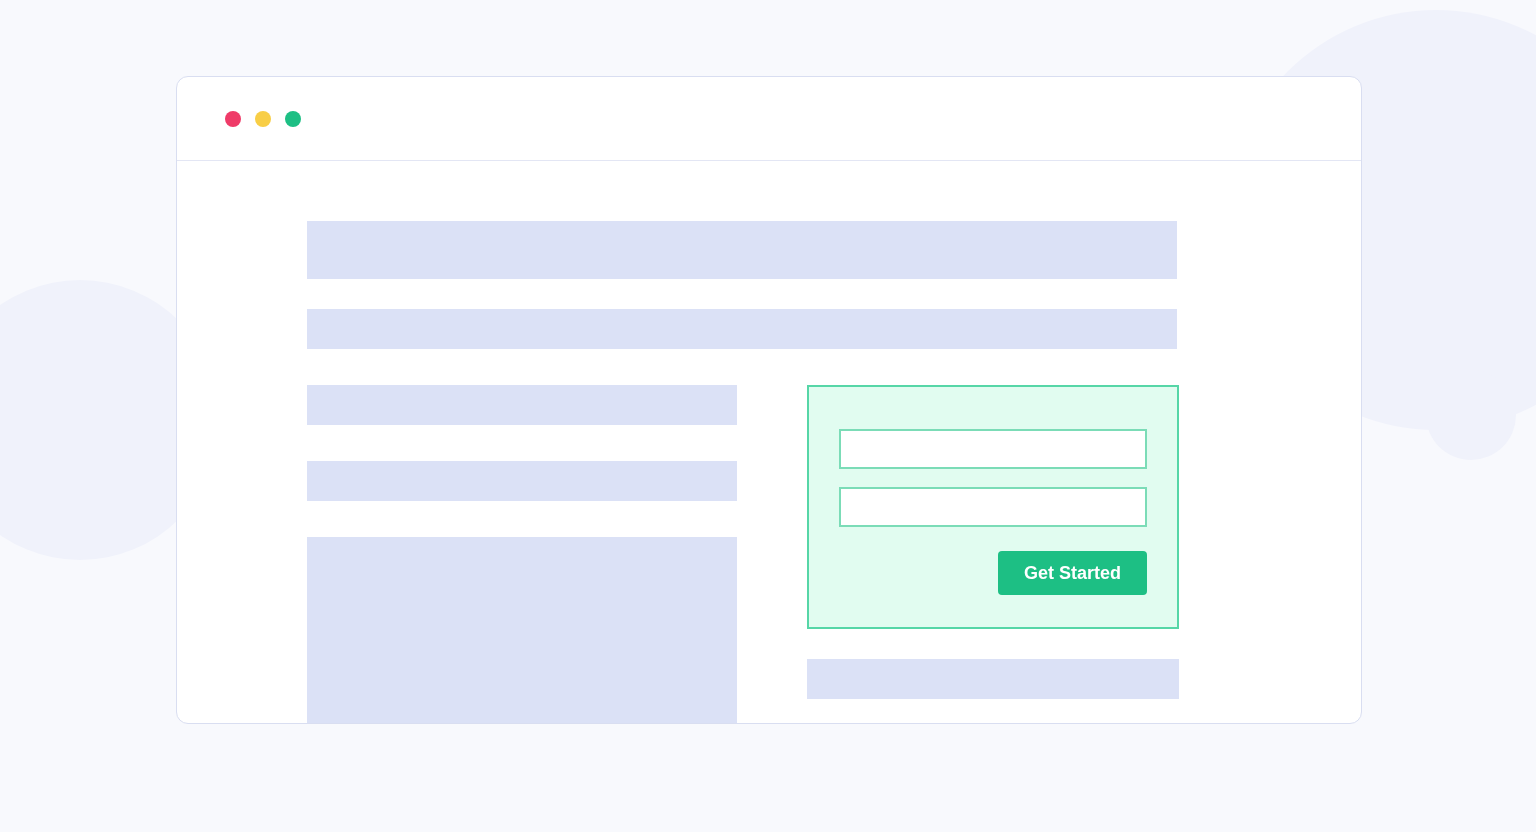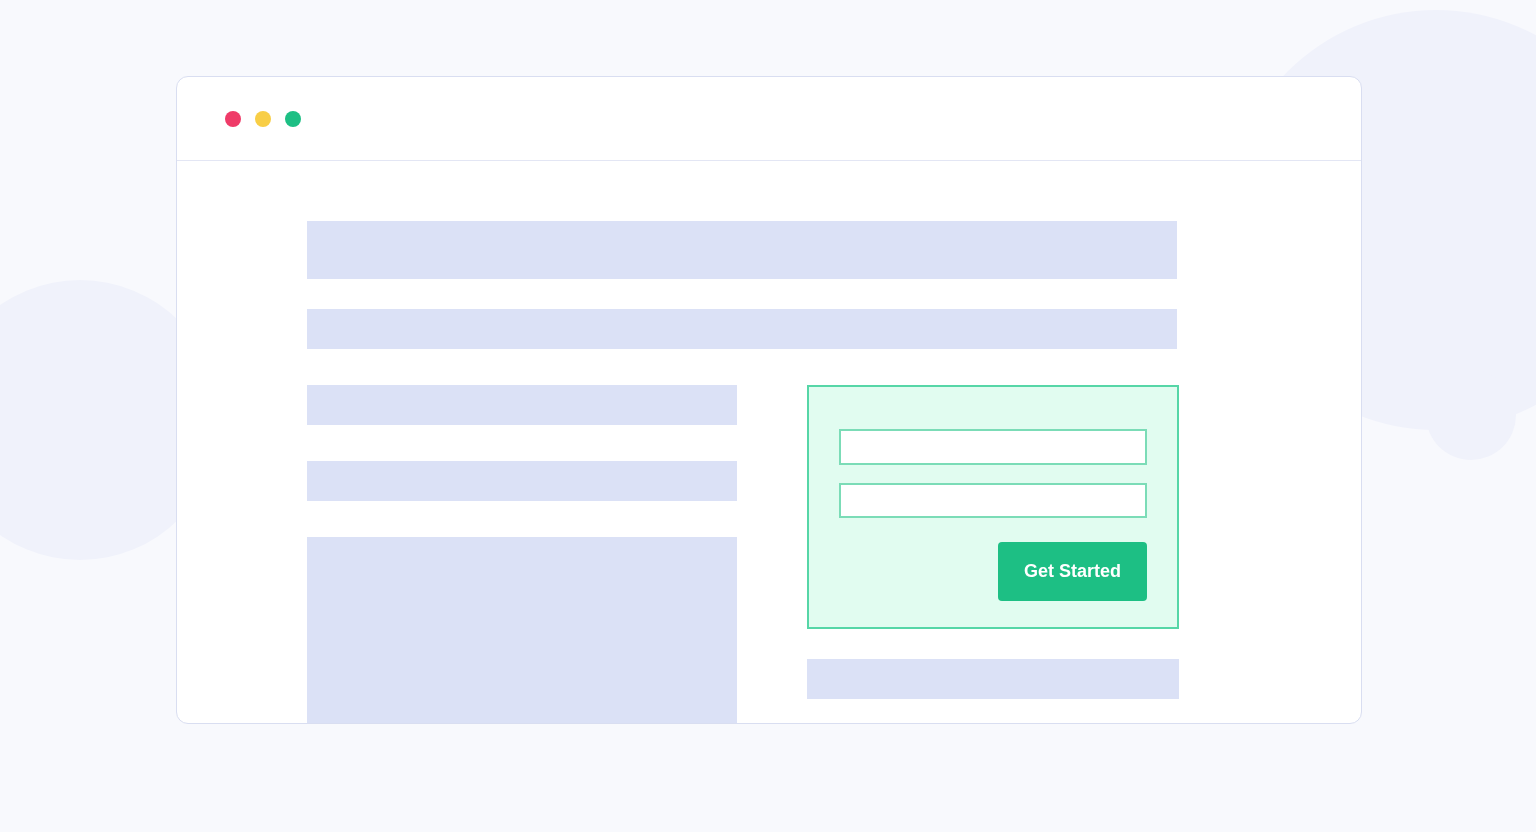--- a/index.html
+++ b/index.html
@@ -70,21 +70,21 @@
       outline: none;
       padding: 0 8px;
       font-size: 14px;
     }
     .button-row { display: flex; justify-content: flex-end; margin-top: 6px; }
     .btn {
       background: #1dbf84;
       color: #ffffff;
       border: none;
       border-radius: 4px;
-      height: 59px;
+      height: 44px;
       padding: 0 26px;
       font-size: 18px;
       font-weight: 600;
       cursor: pointer;
     }
     .right-bar-below { width: 372px; height: 40px; background: #dbe1f6; margin-top: 30px; }
   </style>
 </head>
 <body>
 

